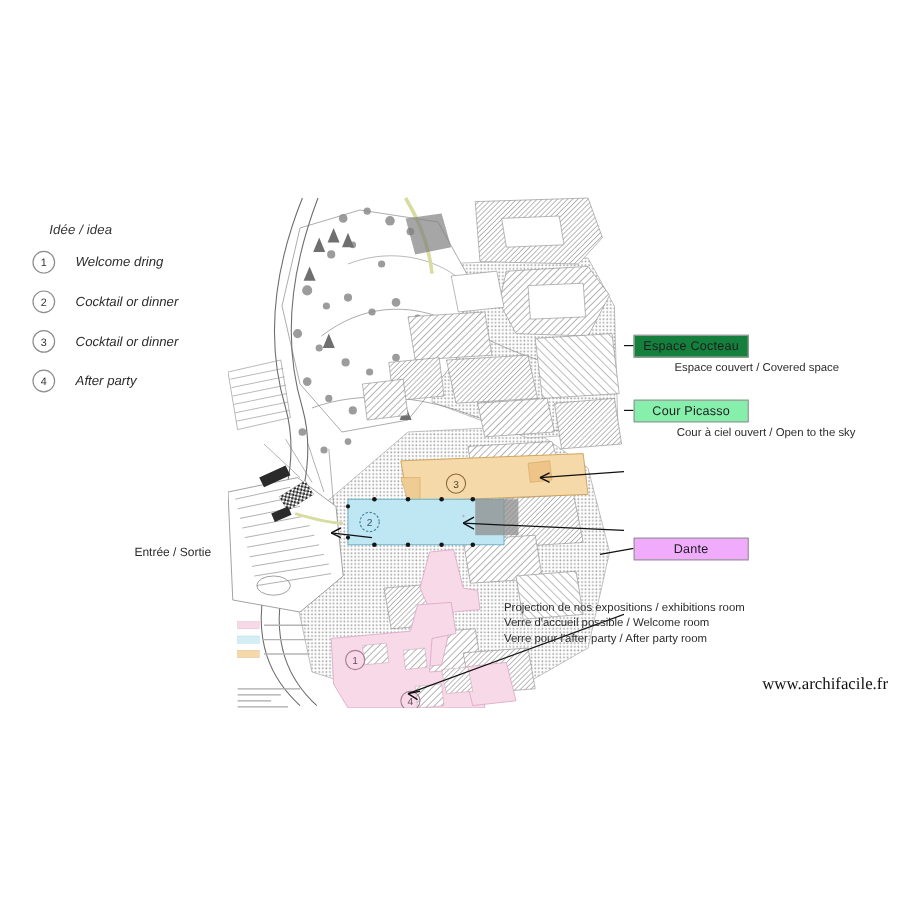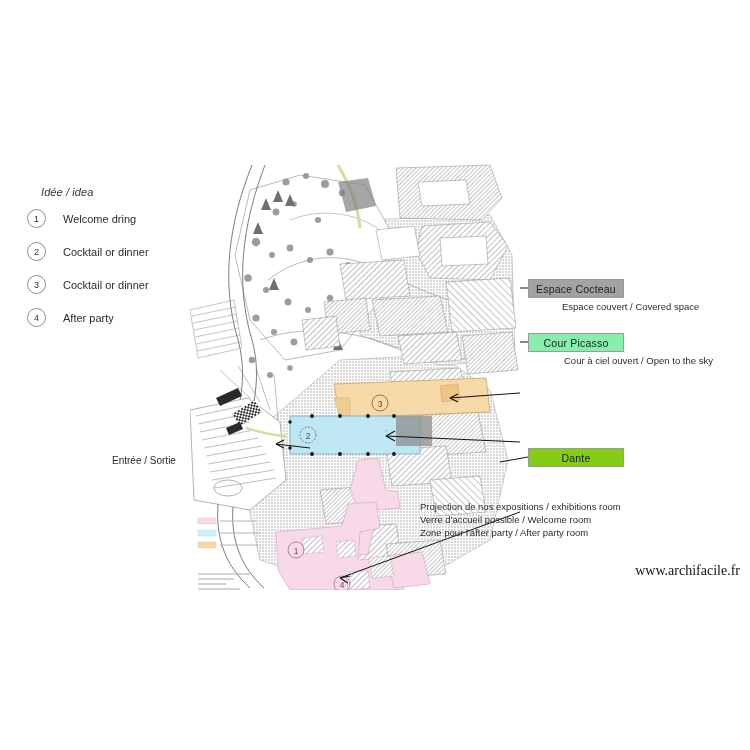--- a/index.html
+++ b/index.html
@@ -17,41 +17,41 @@
   .legend{position:absolute;left:27px;top:186px;width:200px;}
   .legend-title{font-size:11px;color:#333;letter-spacing:.1px;margin-left:14px;font-style:italic;}
   .legend-row{display:flex;align-items:center;height:25px;margin-top:8px;}
   .marker{
     width:17px;height:17px;border-radius:50%;
     border:1px solid #8d8d8d;
     display:flex;align-items:center;justify-content:center;
     font-size:9px;color:#333;flex:0 0 auto;
     background:transparent;
   }
-  .legend-label{font-size:11px;color:#2b2b2b;margin-left:17px;white-space:nowrap;}
+  .legend-label{font-size:11px;color:#2b2b2b;margin-left:17px;white-space:nowrap;font-style:italic;}
 
   .entree{position:absolute;left:112px;top:455px;font-size:10px;color:#2b2b2b;}
 
   
   .map{position:absolute;left:190px;top:160px;width:330px;height:430px;}
   .map svg{display:block;width:330px;height:430px;}
 
   
   .callout{
     position:absolute;
     box-sizing:border-box;
     border:1px solid #9a9a9a;
     height:19px;
     display:flex;align-items:center;justify-content:center;
     font-size:10.5px;color:#1d1d1d;
     letter-spacing:.2px;
   }
-  .cal-cocteau{left:528px;top:279px;width:96px;background:#a3a3a3;}
+  .cal-cocteau{left:528px;top:279px;width:96px;background:#15803d;}
   .cal-picasso{left:528px;top:333px;width:96px;background:#86efac;}
-  .cal-dante{left:528px;top:448px;width:96px;background:#84cc16;text-align:right;}
+  .cal-dante{left:528px;top:448px;width:96px;background:#f0abfc;text-align:right;}
 
   .sub{position:absolute;font-size:9.5px;color:#2b2b2b;white-space:nowrap;}
   .sub-cocteau{left:562px;top:301px;}
   .sub-picasso{left:564px;top:355px;}
 
   .dante-desc{position:absolute;left:420px;top:500px;width:322px;
     font-size:9.5px;color:#2b2b2b;line-height:13px;}
 
   .url{position:absolute;right:10px;top:563px;font-size:14px;color:#111;
     font-family:Liberation Serif, serif;}
@@ -334,18 +334,18 @@
   <div class="sub sub-cocteau">Espace couvert / Covered space</div>
 
   <div class="callout cal-picasso">Cour Picasso</div>
   <div class="sub sub-picasso">Cour à ciel ouvert / Open to the sky</div>
 
   <div class="callout cal-dante">Dante</div>
 
   <div class="dante-desc">
     <div>Projection de nos expositions / exhibitions room</div>
     <div>Verre d'accueil possible / Welcome room</div>
-    <div>Zone pour l'after party / After party room</div>
+    <div>Verre pour l'after party / After party room</div>
   </div>
 
   <div class="url">www.archifacile.fr</div>
 
 </div>
 
 </body></html>

